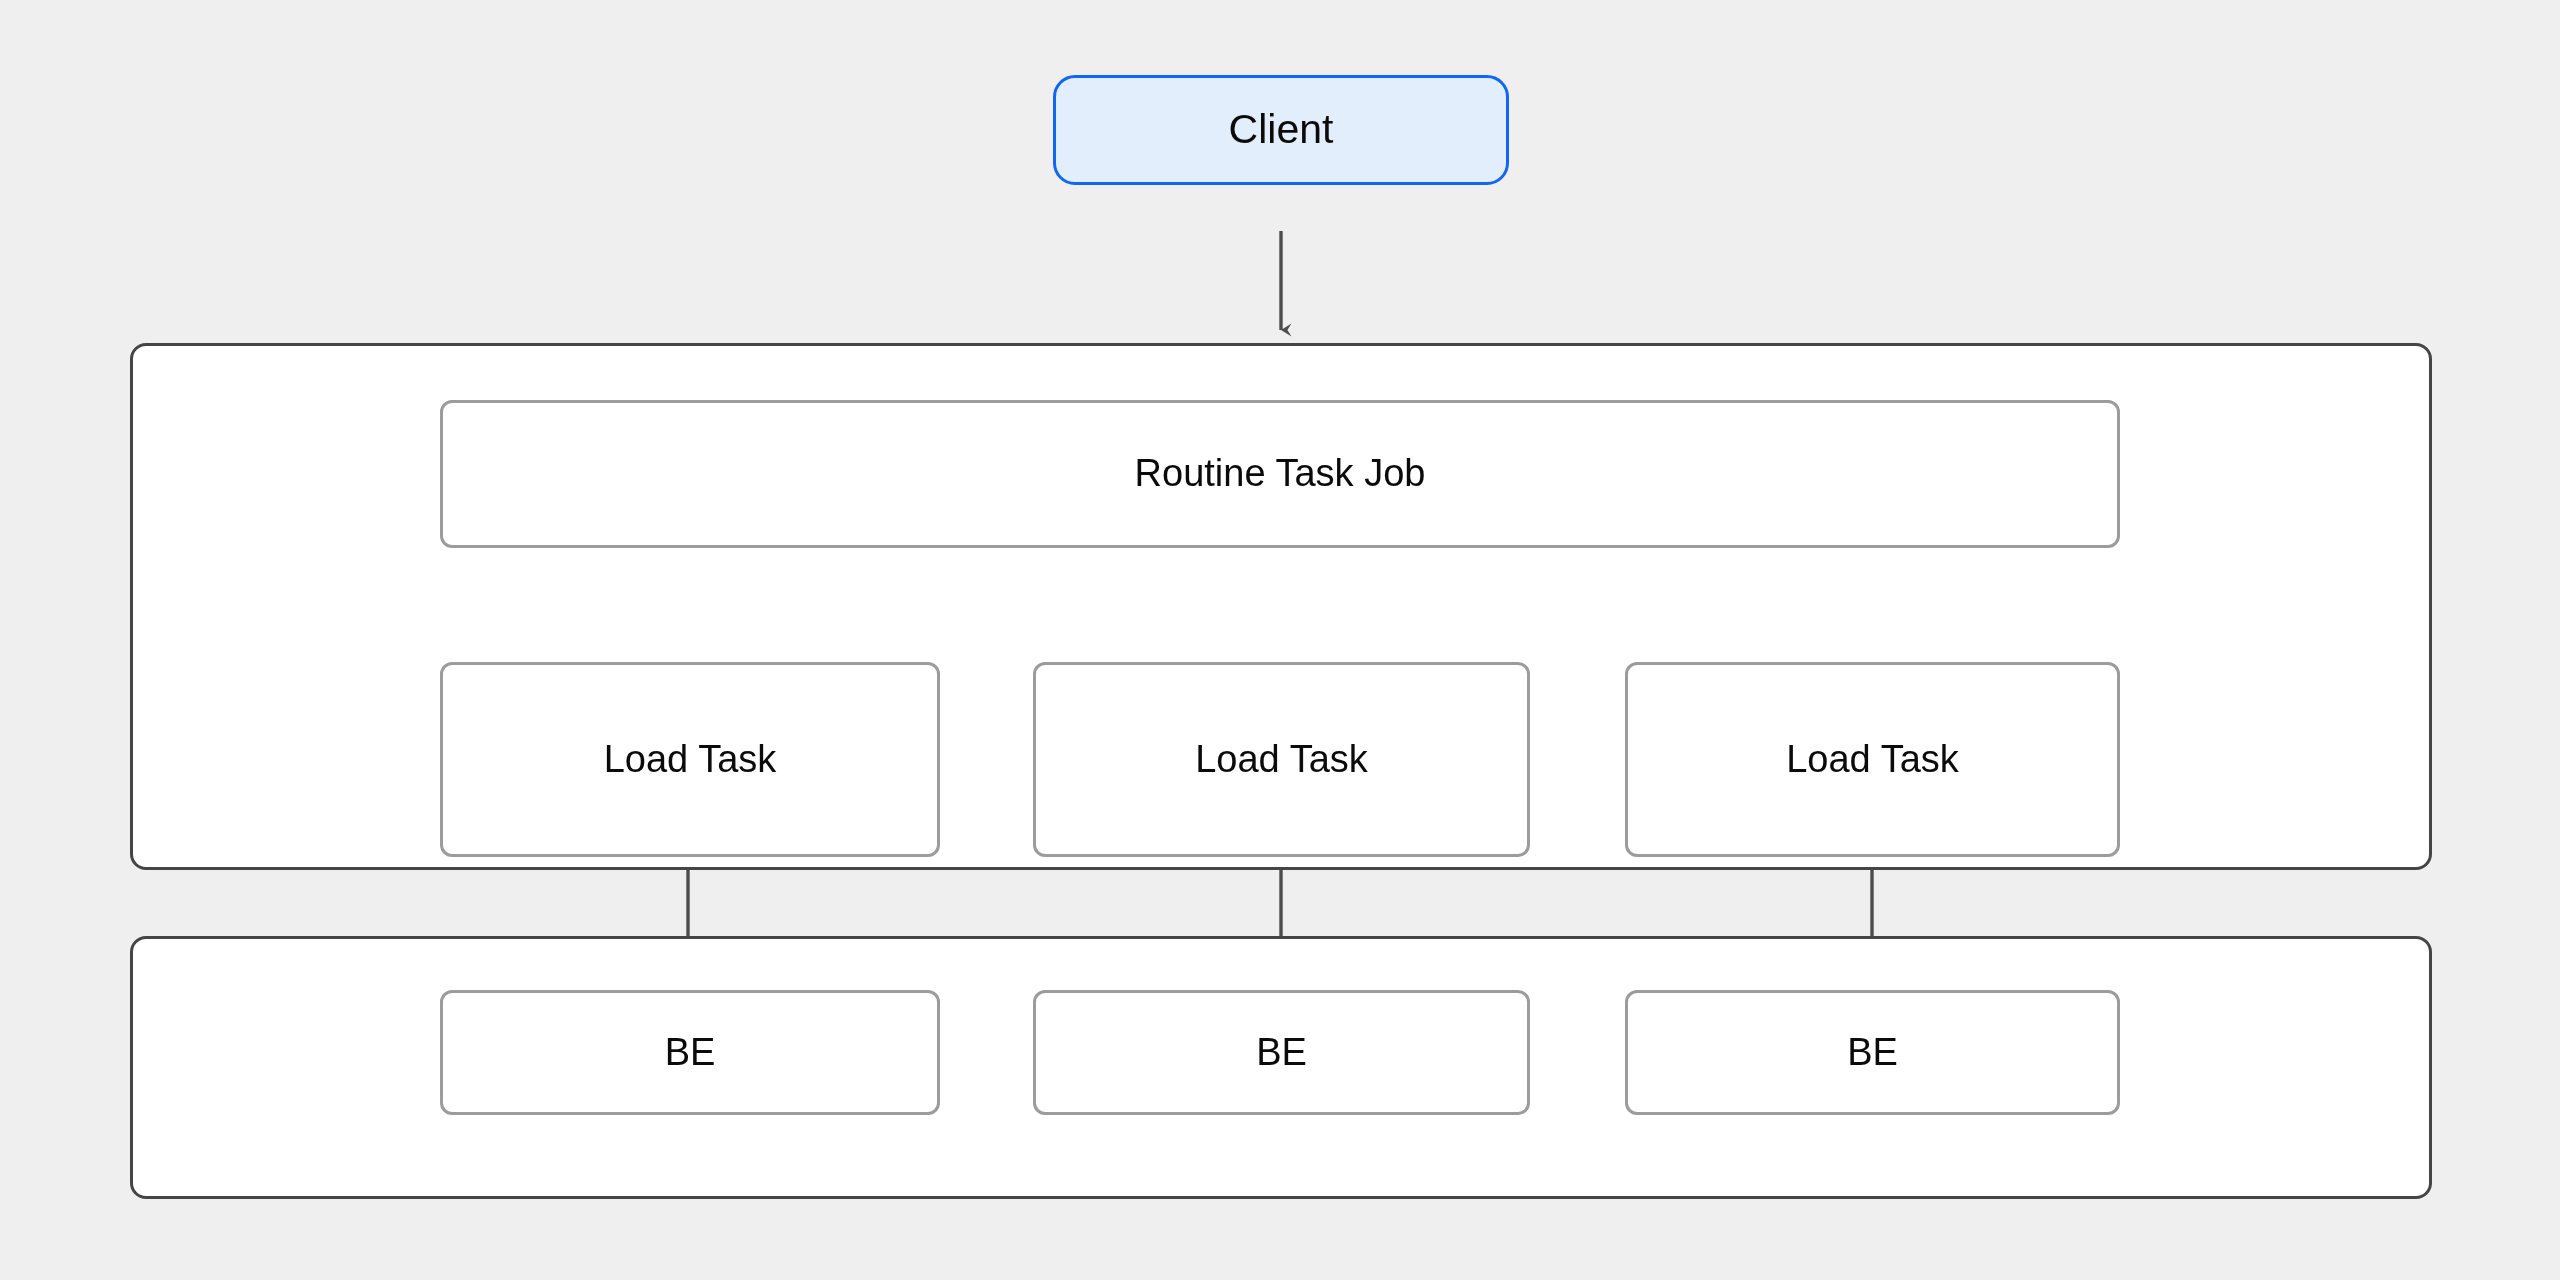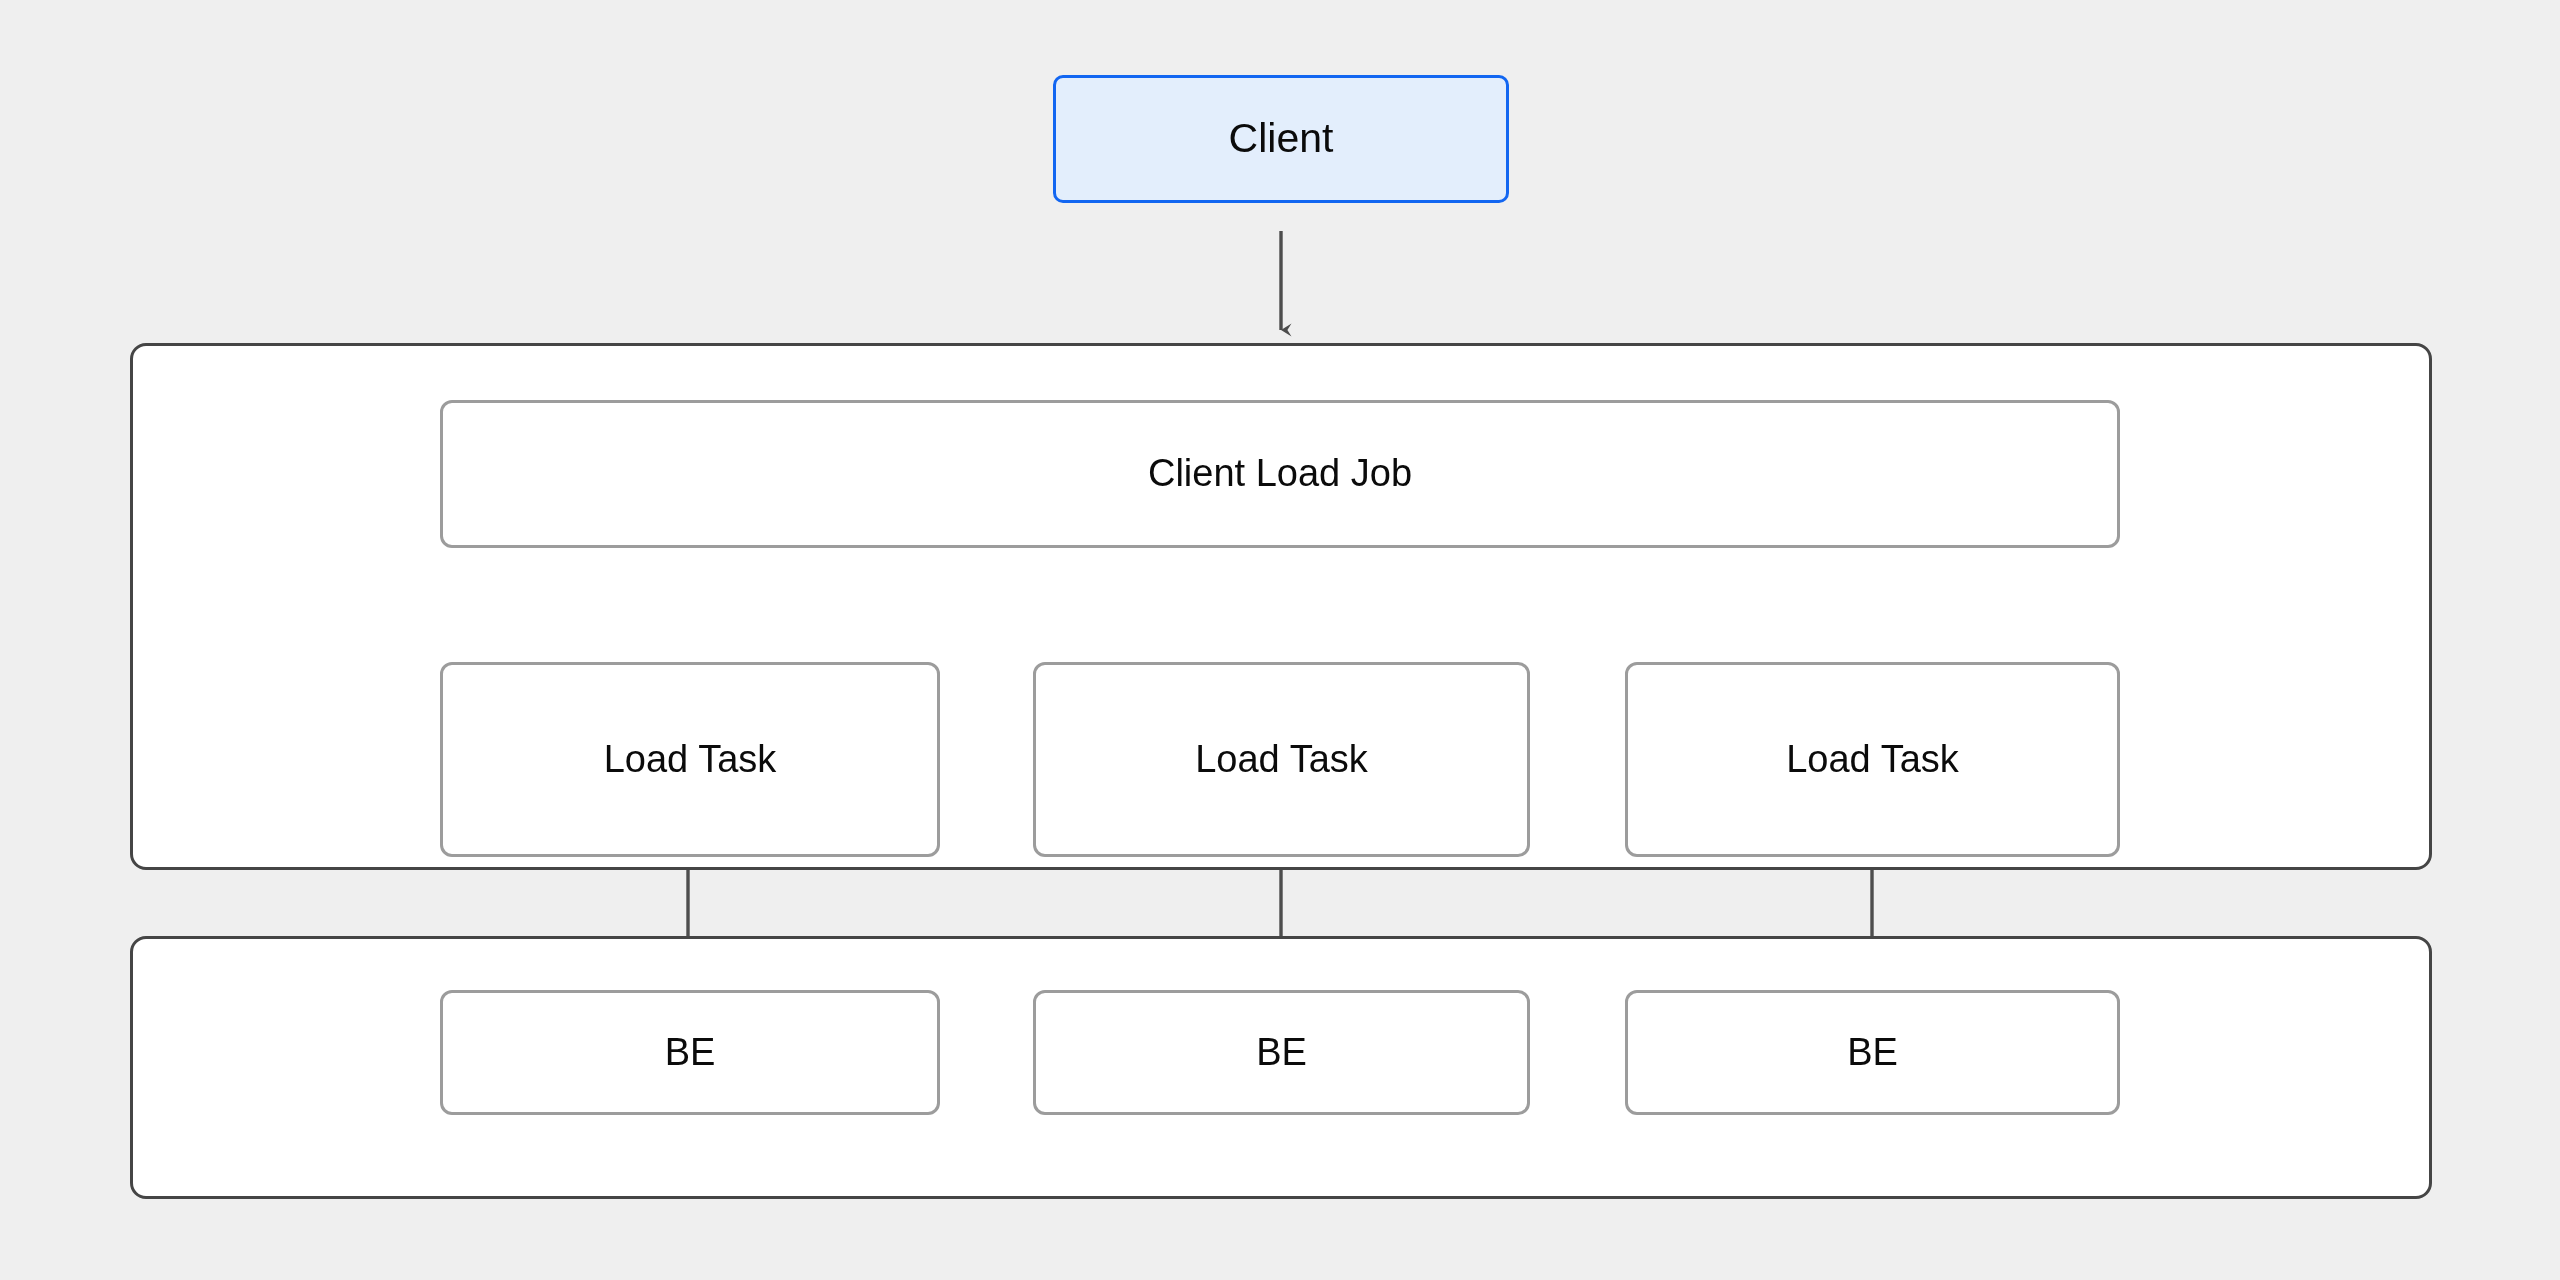--- a/index.html
+++ b/index.html
@@ -29,24 +29,24 @@
     align-items: center;
     justify-content: center;
     text-align: center;
     line-height: 1.2;
   }
   
   .client-box {
     left: 1053px;
     top: 75px;
     width: 456px;
-    height: 128px;
+    height: 110px;
     background: #e3eefc;
     border: 3px solid #1266f1;
-    border-radius: 10px;
+    border-radius: 22px;
     font-size: 41px;
     color: #0b0b0b;
     z-index: 3;
   }
   
   .group {
     position: absolute;
     background: #ffffff;
     border: 3px solid #454545;
     border-radius: 16px;
@@ -123,21 +123,21 @@
     <path d="M1281,814 L1281,978" fill="none" stroke="#4d4d4d" stroke-width="3.4" marker-end="url(#arrow)"></path>
 
     <path d="M1872,814 L1872,978" fill="none" stroke="#4d4d4d" stroke-width="3.4" marker-end="url(#arrow)"></path>
   </svg>
 
   <div class="node client-box">Client</div>
 
   <div class="group group-fe"></div>
   <div class="group-label label-fe">FE</div>
 
-  <div class="node inner-box job-box">Client Load Job</div>
+  <div class="node inner-box job-box">Routine Task Job</div>
 
   <div class="node inner-box task-box task-1">Load Task</div>
   <div class="node inner-box task-box task-2">Load Task</div>
   <div class="node inner-box task-box task-3">Load Task</div>
 
   <div class="group group-be"></div>
 
   <div class="node inner-box be-box be-1">BE</div>
   <div class="node inner-box be-box be-2">BE</div>
   <div class="node inner-box be-box be-3">BE</div>

